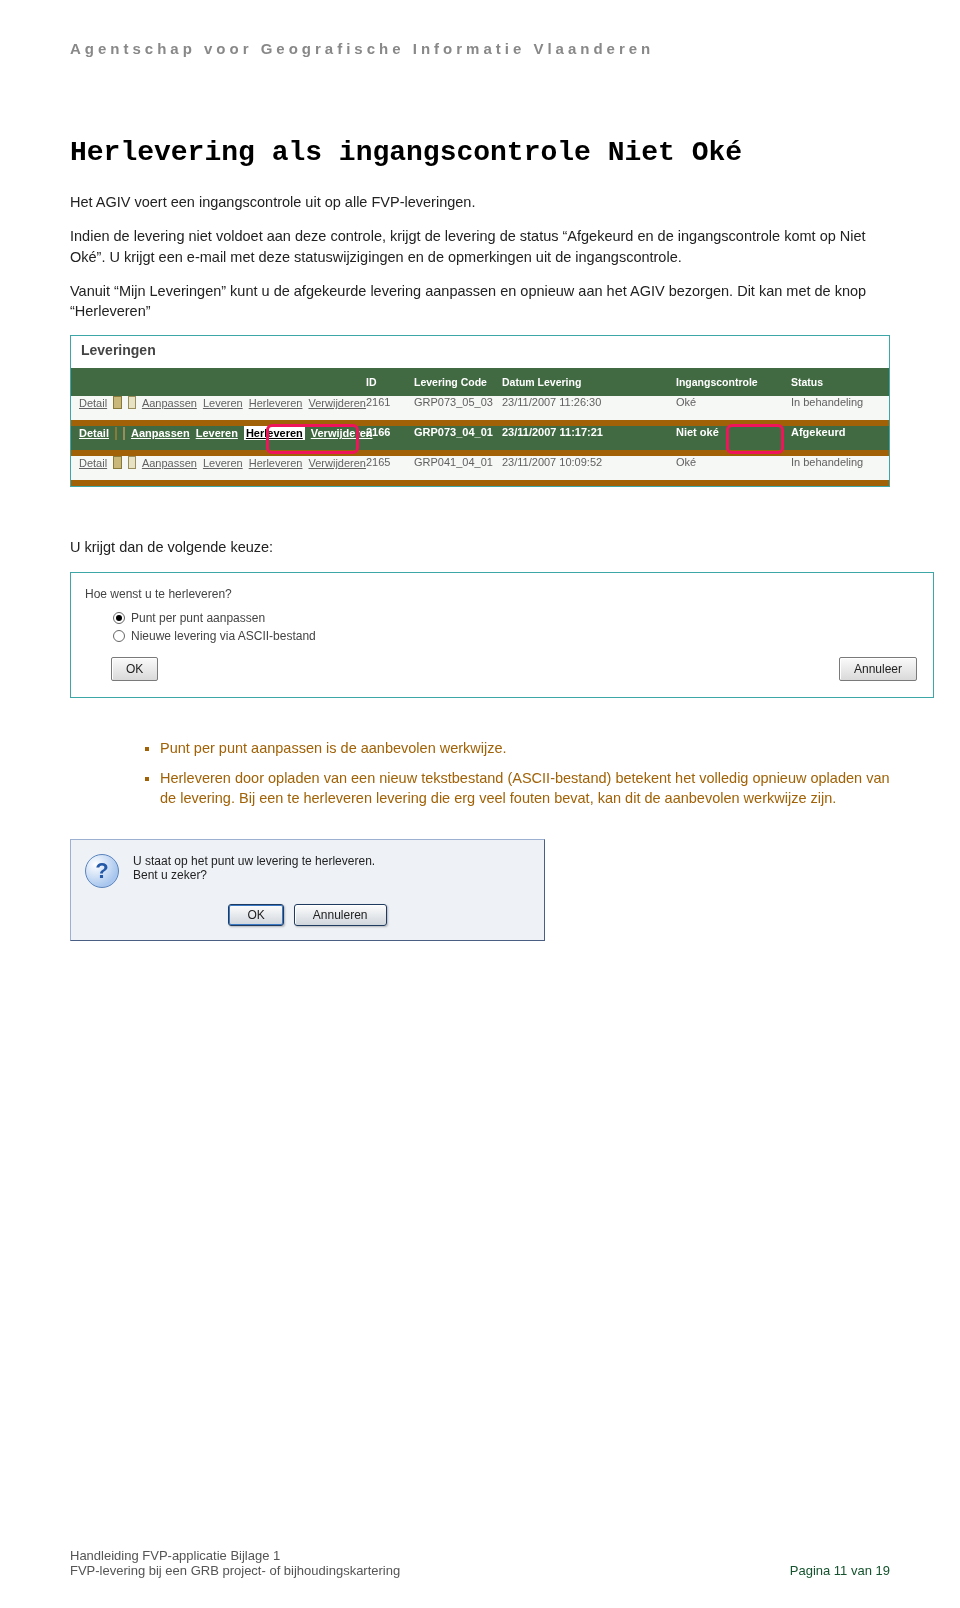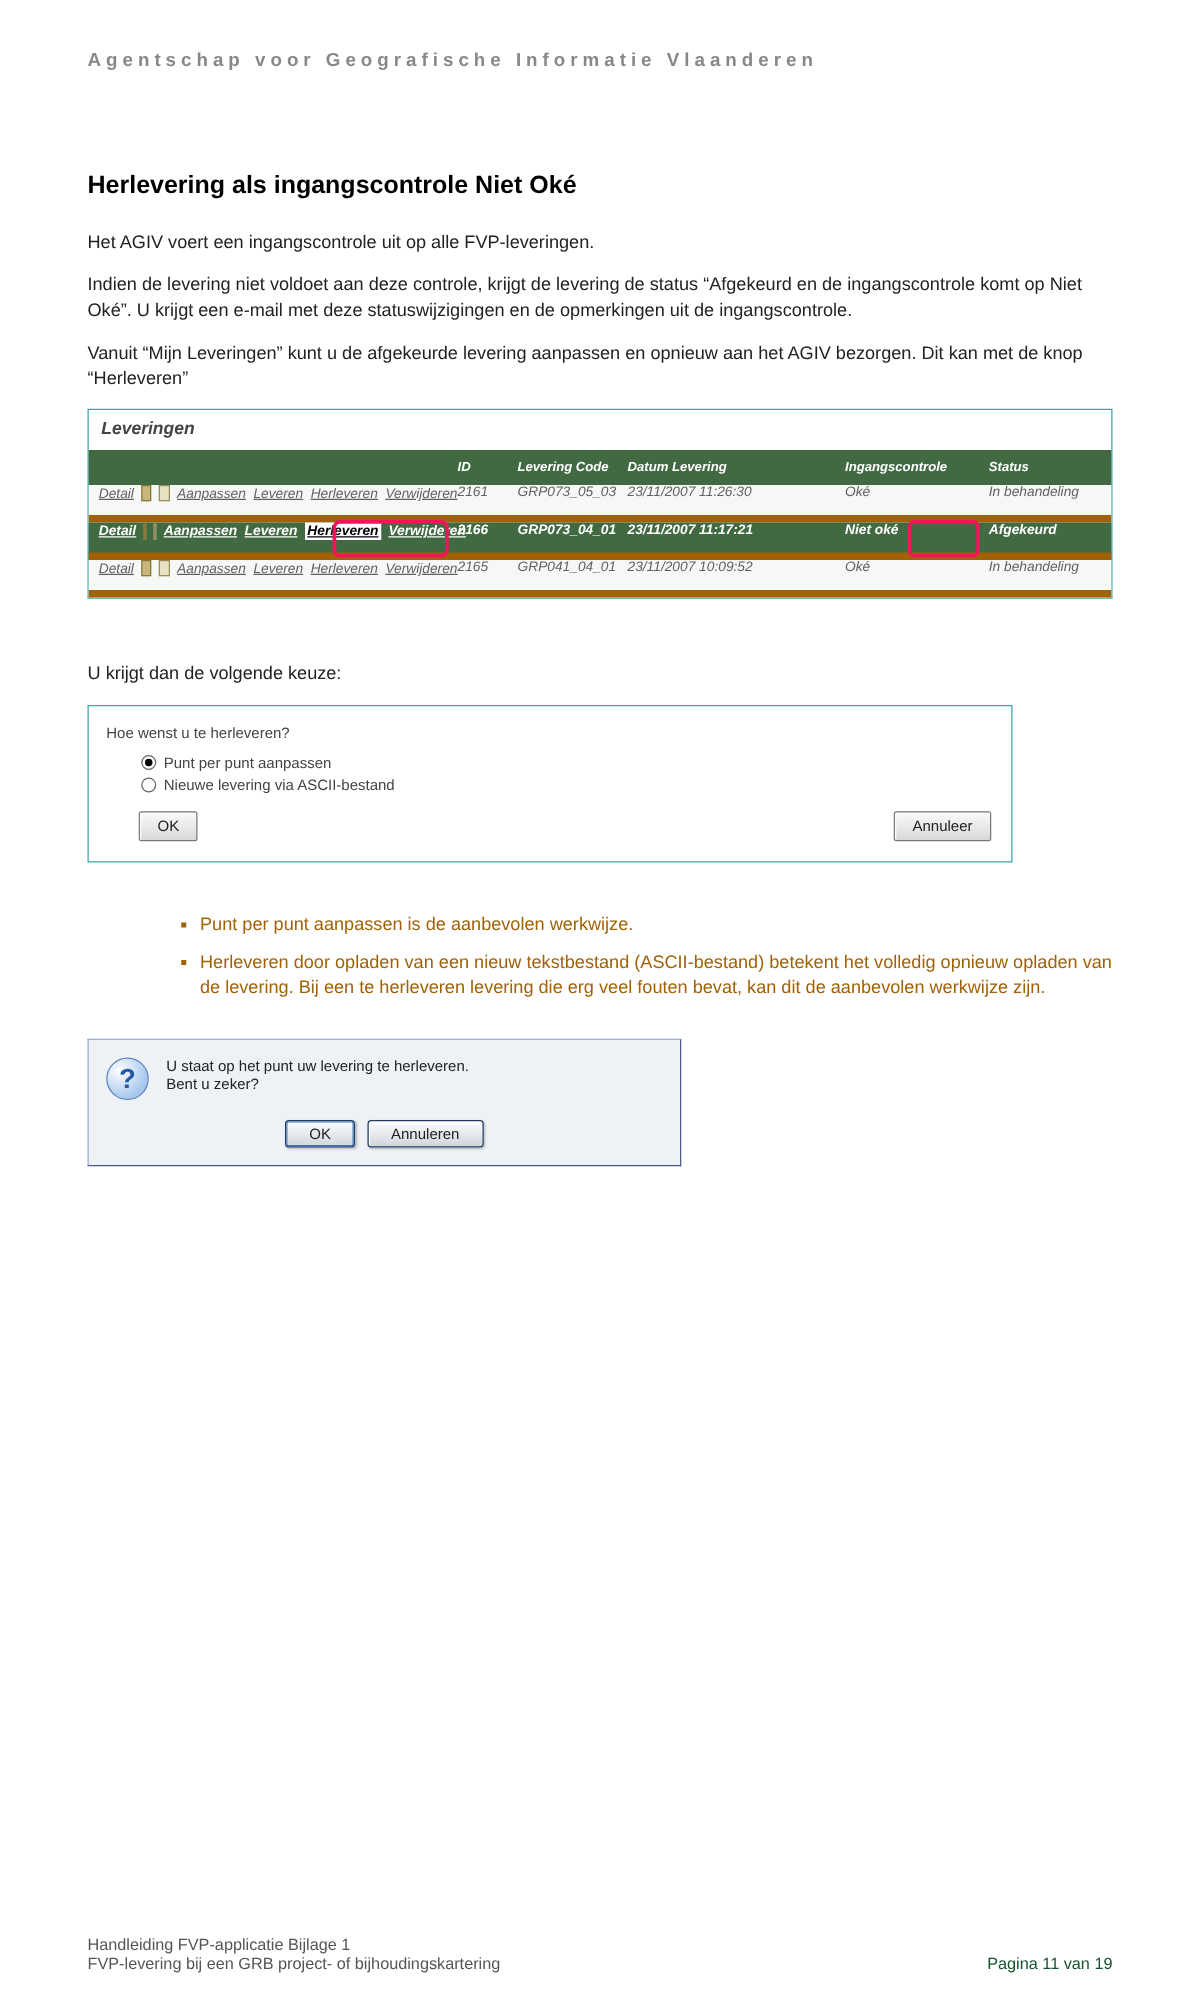--- a/index.html
+++ b/index.html
@@ -13,40 +13,40 @@
     padding: 40px 70px 0 70px;
   }
   .header {
     font-size: 15px;
     letter-spacing: 4px;
     color: #888;
     font-weight: bold;
     margin-bottom: 80px;
   }
   h1.title {
-    font-size: 20px;
+    font-size: 28px;
     font-weight: bold;
     color: #000;
     margin-bottom: 24px;
+    font-family: Liberation Mono, monospace;
   }
   .para {
     font-size: 14.5px;
     line-height: 1.4;
     color: #222;
     margin-bottom: 14px;
   }
   .screenshot1 {
     border: 1px solid #3da6a6;
     width: 820px;
     margin: 8px 0 50px 0;
     font-family: Verdana, Arial, sans-serif;
     font-size: 11px;
     color: #555;
     background: #fff;
-    font-style: italic;
   }
   .sc1-title {
     font-weight: bold;
     color: #444;
     font-size: 14px;
     padding: 6px 10px 10px 10px;
   }
   .sc1-head {
     display: flex;
     background: #416a42;
@@ -79,21 +79,21 @@
   .ico2{ width:15px; height:13px; background:#e8e2c4; border:1px solid #9a8d5c; display:inline-block; }
   .hl-red {
     position:absolute; border:3px solid #f0145a; border-radius:6px;
     height:30px; pointer-events:none;
   }
   .hl1 { left:195px; width:93px; top:-2px; }
   .hl2 { left:655px; width:58px; top:-2px; }
 
   .screenshot2 {
     border: 1px solid #3da6a6;
-    width: 740px;
+    width: 864px;
     margin: 6px 0 40px 0;
     font-family: Verdana, Arial, sans-serif;
     font-size: 12px;
     color: #555;
     padding: 14px 14px 16px 14px;
     background: #fff;
   }
   .sc2-q { margin-bottom: 10px; color:#444; }
   .radio-row { display:flex; align-items:center; gap:6px; margin: 4px 0 4px 28px; color:#444; }
   .radio { width:12px; height:12px; border:1px solid #666; border-radius:50%; display:inline-flex; align-items:center; justify-content:center; }

